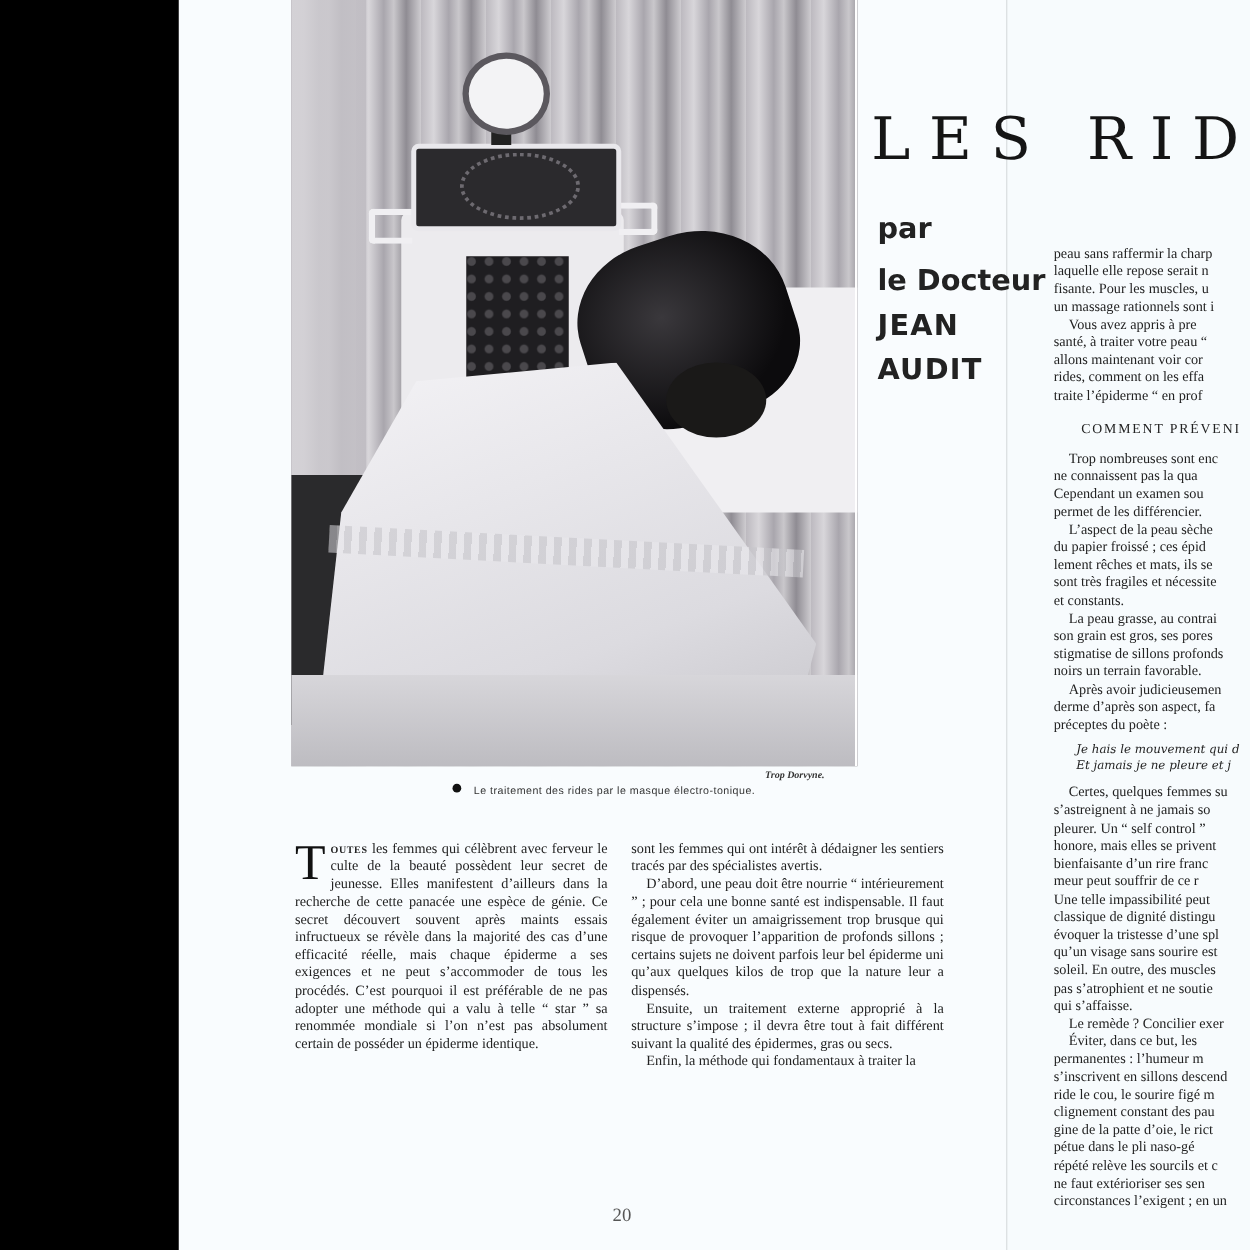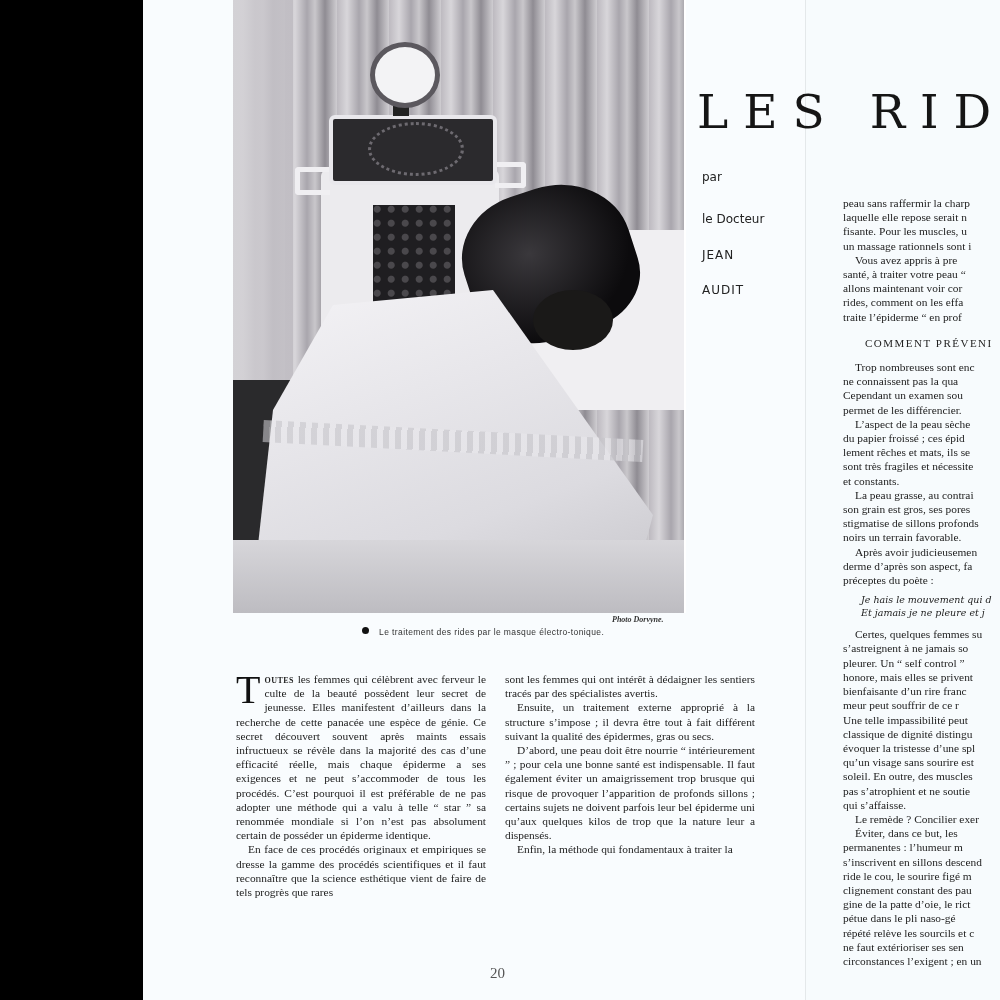--- a/index.html
+++ b/index.html
@@ -56,21 +56,21 @@
     position: absolute; left: 362px; top: 627px; display: flex; align-items: flex-start; gap: 10px;
     font-family: "Liberation Sans", sans-serif; font-size: 8.5px; color: #333; letter-spacing: .4px;
   }
   .bullet { width: 7px; height: 7px; border-radius: 50%; background: #111; display: inline-block; }
 
   
   .title {
     position: absolute; left: 697px; top: 84px; font-size: 47px; letter-spacing: 15px;
     font-family: "DejaVu Serif", serif; font-weight: normal; color: #151515; white-space: nowrap;
   }
-  .byline { position: absolute; left: 702px; font-family: "DejaVu Sans", sans-serif; font-size: 12px; color: #222; font-weight: 400; text-align: center; }
+  .byline { position: absolute; left: 702px; font-family: "DejaVu Sans", sans-serif; font-size: 23px; color: #222; font-weight: 700; text-align: center; }
   .by-par { top: 170px; }
   .by-doc { top: 212px; }
   .by-first { top: 248px; letter-spacing: 1px; }
   .by-last { top: 283px; letter-spacing: 1px; }
 
   
   .col {
     position: absolute; font-size: 11.4px; line-height: 14.2px; color: #222; text-align: justify;
     font-family: "Liberation Serif", serif;
   }
@@ -110,43 +110,42 @@
   <div class="panel"></div>
   <div class="pillow"></div>
   <div class="mask"></div>
   <div class="mask-hair"></div>
   <div class="cloth"></div>
   <div class="cloth-border"></div>
   <div class="bottom-sheet"></div>
   <div class="photo-border"></div>
 </div>
 
-<div class="credit">Photo Dorvyne.</div>
+<div class="credit">Trop Dorvyne.</div>
 <div class="caption-row">
   <span class="bullet"></span>
   <span>Le traitement des rides par le masque électro-tonique.</span>
 </div>
 
 <div class="title">LES RIDES</div>
 <div class="byline by-par">par</div>
 <div class="byline by-doc">le Docteur</div>
 <div class="byline by-first">JEAN</div>
 <div class="byline by-last">AUDIT</div>
 
 <div class="col col1">
   <p class="noindent">
     <span class="dropcap">T</span><span class="smallcaps">outes</span><span> les femmes qui célèbrent avec ferveur le culte de la beauté possèdent leur secret de jeunesse. Elles manifestent d’ailleurs dans la recherche de cette panacée une espèce de génie. Ce secret découvert souvent après maints essais infructueux se révèle dans la majorité des cas d’une efficacité réelle, mais chaque épiderme a ses exigences et ne peut s’accommoder de tous les procédés. C’est pourquoi il est préférable de ne pas adopter une méthode qui a valu à telle “ star ” sa renommée mondiale si l’on n’est pas absolument certain de posséder un épiderme identique.</span>
   </p>
-  <p>En face de ces procédés originaux et empiriques se dresse la gamme des procédés scientifiques et il faut reconnaître que la science esthétique vient de faire de tels progrès que rares</p>
 </div>
 
 <div class="col col2">
   <p class="noindent">sont les femmes qui ont intérêt à dédaigner les sentiers tracés par des spécialistes avertis.</p>
+  <p>D’abord, une peau doit être nourrie “ intérieurement ” ; pour cela une bonne santé est indispensable. Il faut également éviter un amaigrissement trop brusque qui risque de provoquer l’apparition de profonds sillons ; certains sujets ne doivent parfois leur bel épiderme uni qu’aux quelques kilos de trop que la nature leur a dispensés.</p>
   <p>Ensuite, un traitement externe approprié à la structure s’impose ; il devra être tout à fait différent suivant la qualité des épidermes, gras ou secs.</p>
-  <p>D’abord, une peau doit être nourrie “ intérieurement ” ; pour cela une bonne santé est indispensable. Il faut également éviter un amaigrissement trop brusque qui risque de provoquer l’apparition de profonds sillons ; certains sujets ne doivent parfois leur bel épiderme uni qu’aux quelques kilos de trop que la nature leur a dispensés.</p>
   <p>Enfin, la méthode qui fondamentaux à traiter la</p>
 </div>
 
 <div class="col col3">
   <div>
     <div>peau sans raffermir la charp</div>
     <div>laquelle elle repose serait n</div>
     <div>fisante. Pour les muscles, u</div>
     <div>un massage rationnels sont i</div>
   </div>

